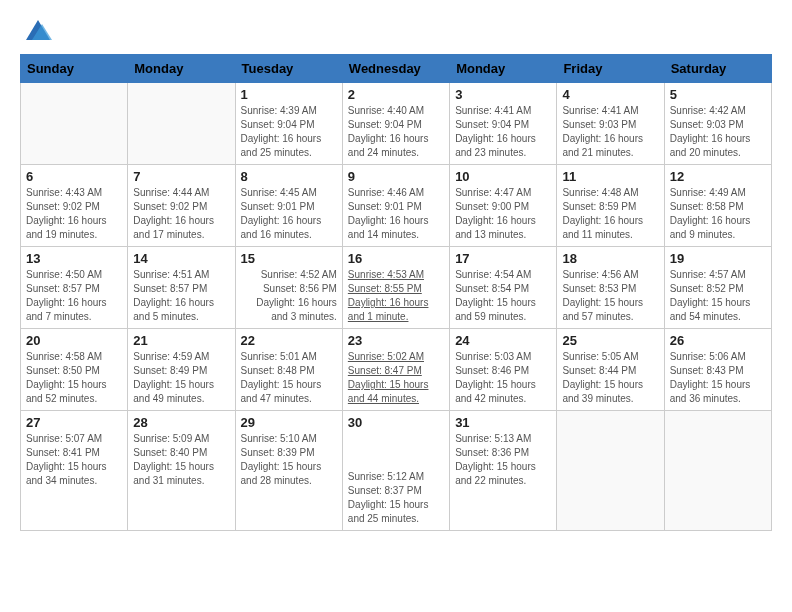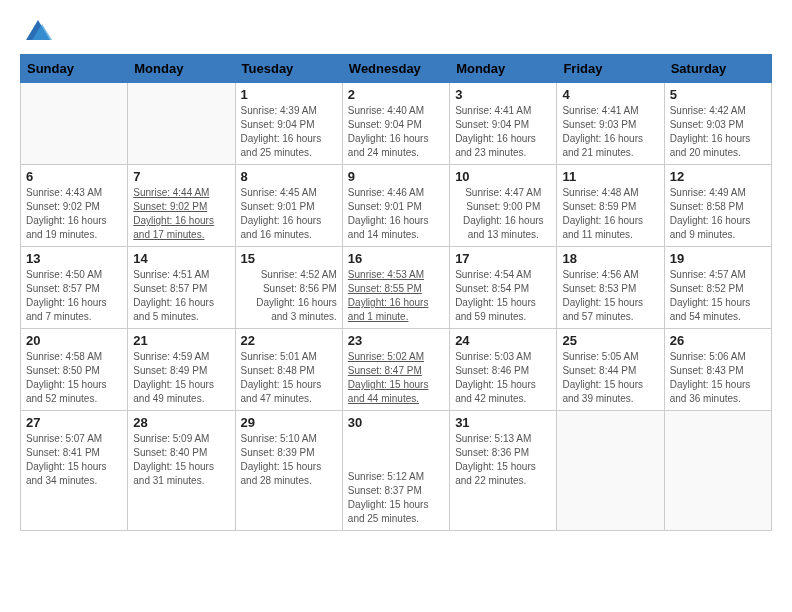--- a/index.html
+++ b/index.html
@@ -154,39 +154,39 @@
       </tr>
       <tr>
         <td>
           <span class="day-number">6</span>
           <div class="day-info" style="white-space: pre-line;">Sunrise: 4:43 AM
 Sunset: 9:02 PM
 Daylight: 16 hours and 19 minutes.</div>
         </td>
         <td>
           <span class="day-number">7</span>
-          <div class="day-info" style="white-space: pre-line; text-decoration: underline;">Sunrise: 4:44 AM
+          <div class="day-info" style="white-space: pre-line;">Sunrise: 4:44 AM
 Sunset: 9:02 PM
 Daylight: 16 hours and 17 minutes.</div>
         </td>
         <td>
           <span class="day-number">8</span>
           <div class="day-info" style="white-space: pre-line;">Sunrise: 4:45 AM
 Sunset: 9:01 PM
 Daylight: 16 hours and 16 minutes.</div>
         </td>
         <td>
           <span class="day-number">9</span>
           <div class="day-info" style="white-space: pre-line;">Sunrise: 4:46 AM
 Sunset: 9:01 PM
 Daylight: 16 hours and 14 minutes.</div>
         </td>
         <td>
           <span class="day-number">10</span>
-          <div class="day-info" style="white-space: pre-line; text-align: center;">Sunrise: 4:47 AM
+          <div class="day-info" style="white-space: pre-line;">Sunrise: 4:47 AM
 Sunset: 9:00 PM
 Daylight: 16 hours and 13 minutes.</div>
         </td>
         <td>
           <span class="day-number">11</span>
           <div class="day-info" style="white-space: pre-line;">Sunrise: 4:48 AM
 Sunset: 8:59 PM
 Daylight: 16 hours and 11 minutes.</div>
         </td>
         <td>

